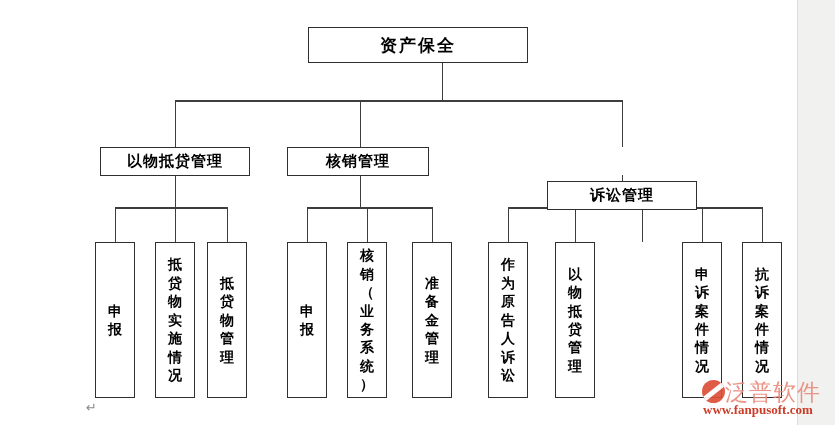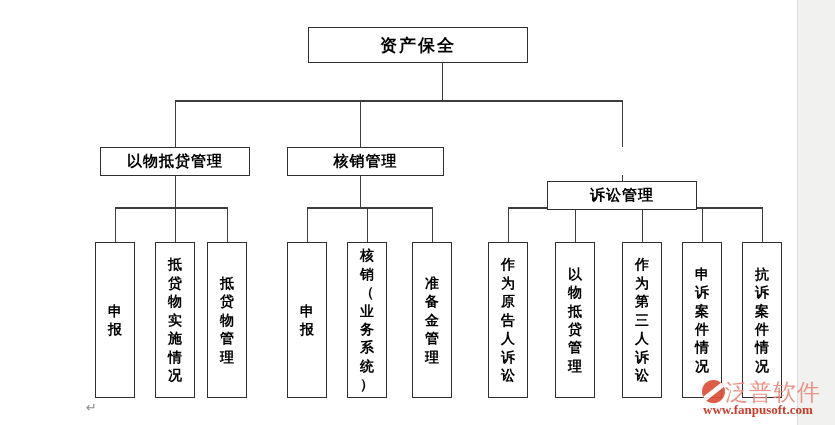--- a/index.html
+++ b/index.html
@@ -14,21 +14,21 @@
   .vline,.hline{position:absolute;background:#3d3d3d;}
   .vline{width:1.5px;}
   .hline{height:1.5px;}
   .node{
     position:absolute;box-sizing:border-box;border:1.5px solid #2f2f2f;background:#fff;
     display:flex;align-items:center;justify-content:center;font-weight:700;
   }
   .root{left:308px;top:27px;width:220px;height:36px;font-size:17px;letter-spacing:2px;}
   .branch{top:147px;height:29px;font-size:15px;letter-spacing:1px;}
   .b1{left:100px;width:150px;}
-  .b2{left:287px;width:157px;}
+  .b2{left:287px;width:142px;}
   .b3{left:547px;width:150px;margin-top:34px;}
   .leaf{top:242px;width:40px;height:156px;position:absolute;box-sizing:border-box;
     border:1.5px solid #2f2f2f;background:#fff;display:flex;align-items:center;justify-content:center;}
   .vtext{width:15px;font-size:14px;font-weight:700;line-height:1.32;
     word-break:break-all;overflow-wrap:anywhere;text-align:center;}
   .l11{left:95px;}  .l12{left:155px;} .l13{left:207px;}
   .l21{left:287px;} .l22{left:347px;} .l23{left:412px;}
   .l31{left:488px;} .l32{left:555px;} .l33{left:622px;} .l34{left:682px;} .l35{left:742px;}
   .pmark{position:absolute;left:86px;top:400px;font-size:13px;color:#8a8a8a;}
   .watermark{position:absolute;left:698px;top:376px;width:130px;height:46px;opacity:.92;}
@@ -107,23 +107,20 @@
   <div class="leaf l23">
     <div class="vtext">准备金管理</div>
   </div>
 
   <div class="leaf l31">
     <div class="vtext">作为原告人诉讼</div>
   </div>
   <div class="leaf l32">
     <div class="vtext">以物抵贷管理</div>
   </div>
-  <div class="leaf l33">
-    <div class="vtext">作为第三人诉讼</div>
-  </div>
   <div class="leaf l34">
     <div class="vtext">申诉案件情况</div>
   </div>
   <div class="leaf l35">
     <div class="vtext">抗诉案件情况</div>
   </div>
 
   <div class="pmark">↵</div>
 
   <div class="watermark">

